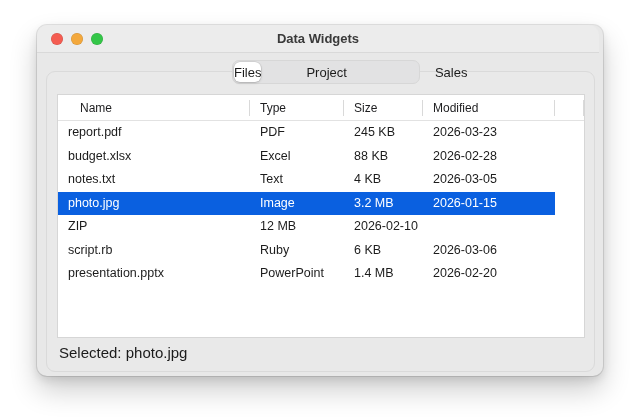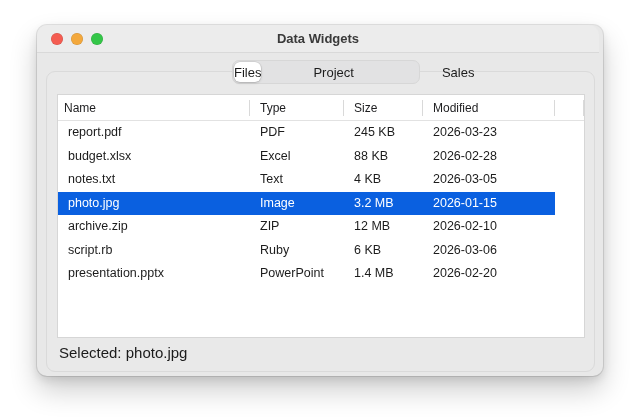--- a/index.html
+++ b/index.html
@@ -56,21 +56,21 @@
     align-items: center;
     z-index: 3;
     font-size: 13px; color: #1c1c1c; gap: 44px;
   }
   .seg {
     height: 100%;
     display: flex; align-items: center; justify-content: center;
     cursor: default;
   }
   .seg.files   { width: 55px; }
-  .seg.project { width: 64px; margin-left: 7px; }
+  .seg.project { width: 64px; }
   .seg.sales   { width: 65px; }
   .seg.selected {
     background: #ffffff;
     border-radius: 6px;
     margin: 1px;
     height: 20px;
     box-shadow: 0 0 0 0.5px rgba(0,0,0,0.12), 0 1px 2.5px rgba(0,0,0,0.18);
   }
   .seg-divider { width: 1px; height: 14px; background: #c8c8c8; }
   
@@ -95,21 +95,21 @@
     position: relative;
     height: 26px;
     display: grid;
     grid-template-columns: 192px 94px 79px 132px 29px;
     align-items: center;
     border-bottom: 1px solid #e2e2e2;
     background: #ffffff;
     font-size: 12px; color: #1d1d1f;
   }
   .hcell { padding-left: 10px; white-space: nowrap; overflow: hidden; }
-  .hcell:first-child { padding-left: 6px; }
+  .hcell:first-child { padding-left: 22px; }
   .hsep {
     position: absolute; top: 5px;
     width: 1px; height: 16px;
     background: #d9d9d9;
   }
   .hsep.s1 { left: 191px; } .hsep.s2 { left: 285px; }
   .hsep.s3 { left: 364px; } .hsep.s4 { left: 496px; }
   .hsep.s5 { left: 525px; }
   .tbody { position: relative; }
   .trow {
@@ -186,21 +186,20 @@
             <div class="tcell">4 KB</div>
             <div class="tcell">2026-03-05</div>
           </div>
           <div class="trow selected">
             <div class="tcell">photo.jpg</div>
             <div class="tcell">Image</div>
             <div class="tcell">3.2 MB</div>
             <div class="tcell">2026-01-15</div>
           </div>
           <div class="trow">
-            <div class="tcell">archive.zip</div>
             <div class="tcell">ZIP</div>
             <div class="tcell">12 MB</div>
             <div class="tcell">2026-02-10</div>
           </div>
           <div class="trow">
             <div class="tcell">script.rb</div>
             <div class="tcell">Ruby</div>
             <div class="tcell">6 KB</div>
             <div class="tcell">2026-03-06</div>
           </div>

